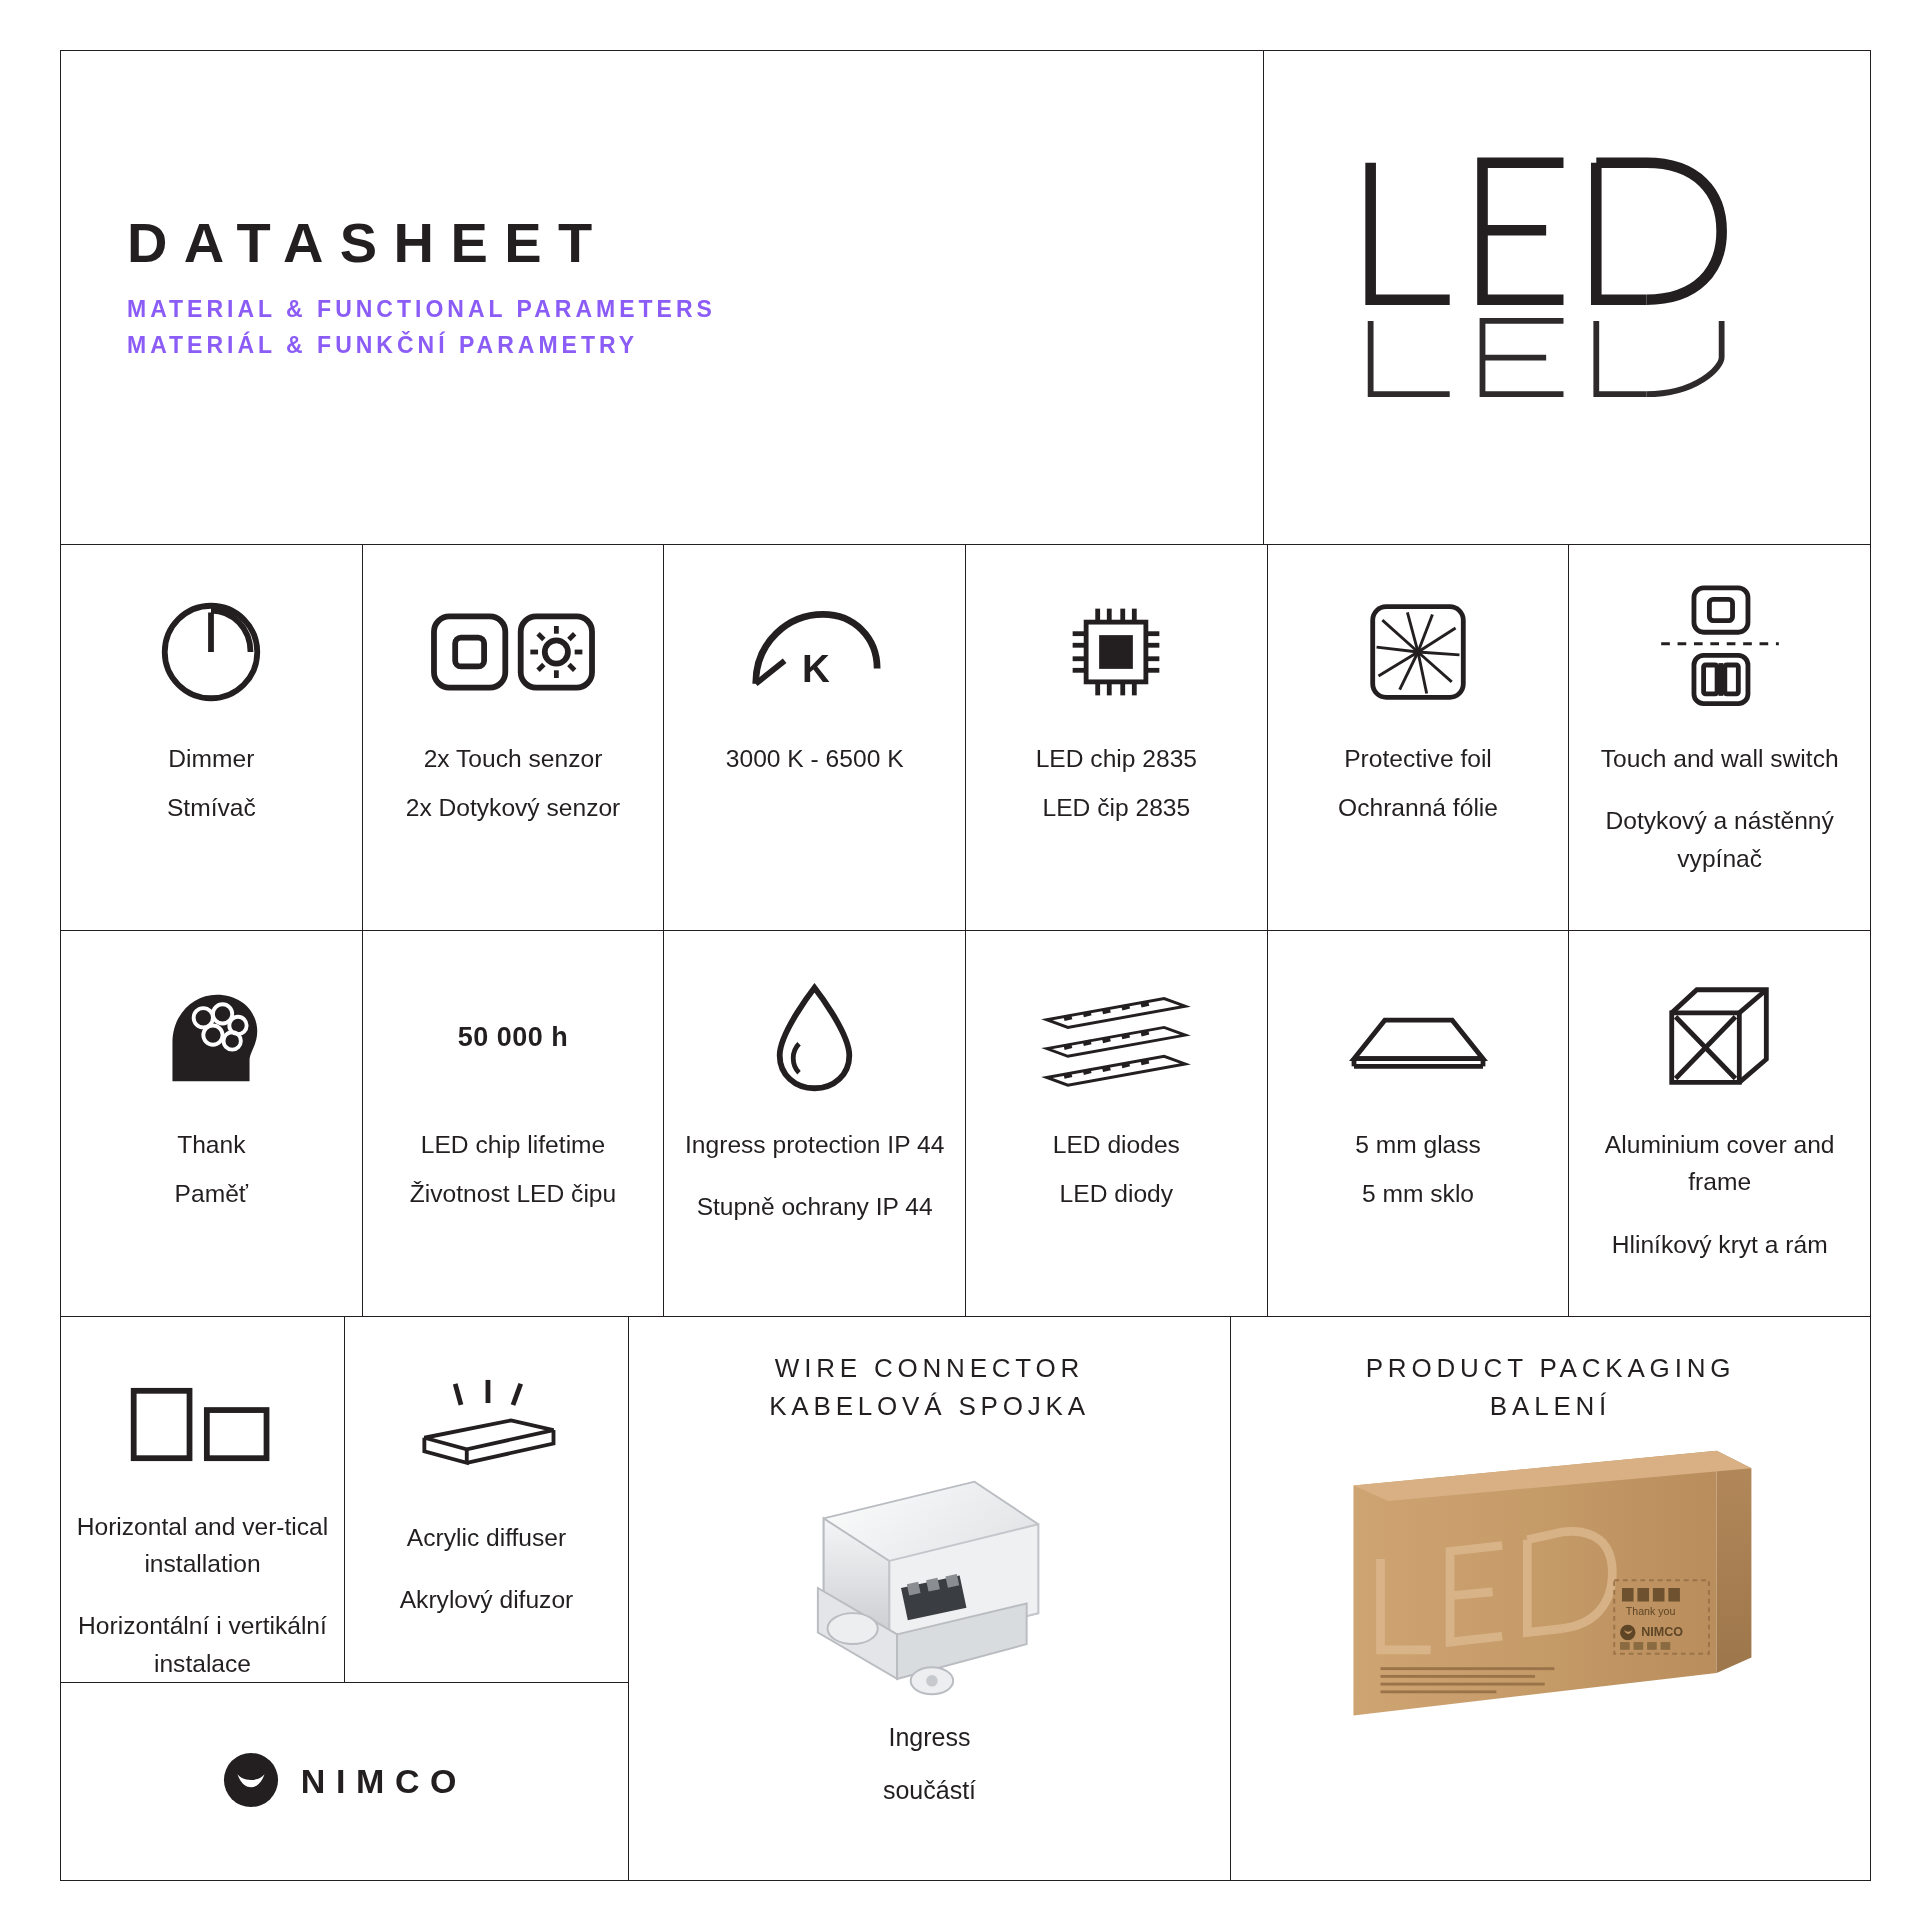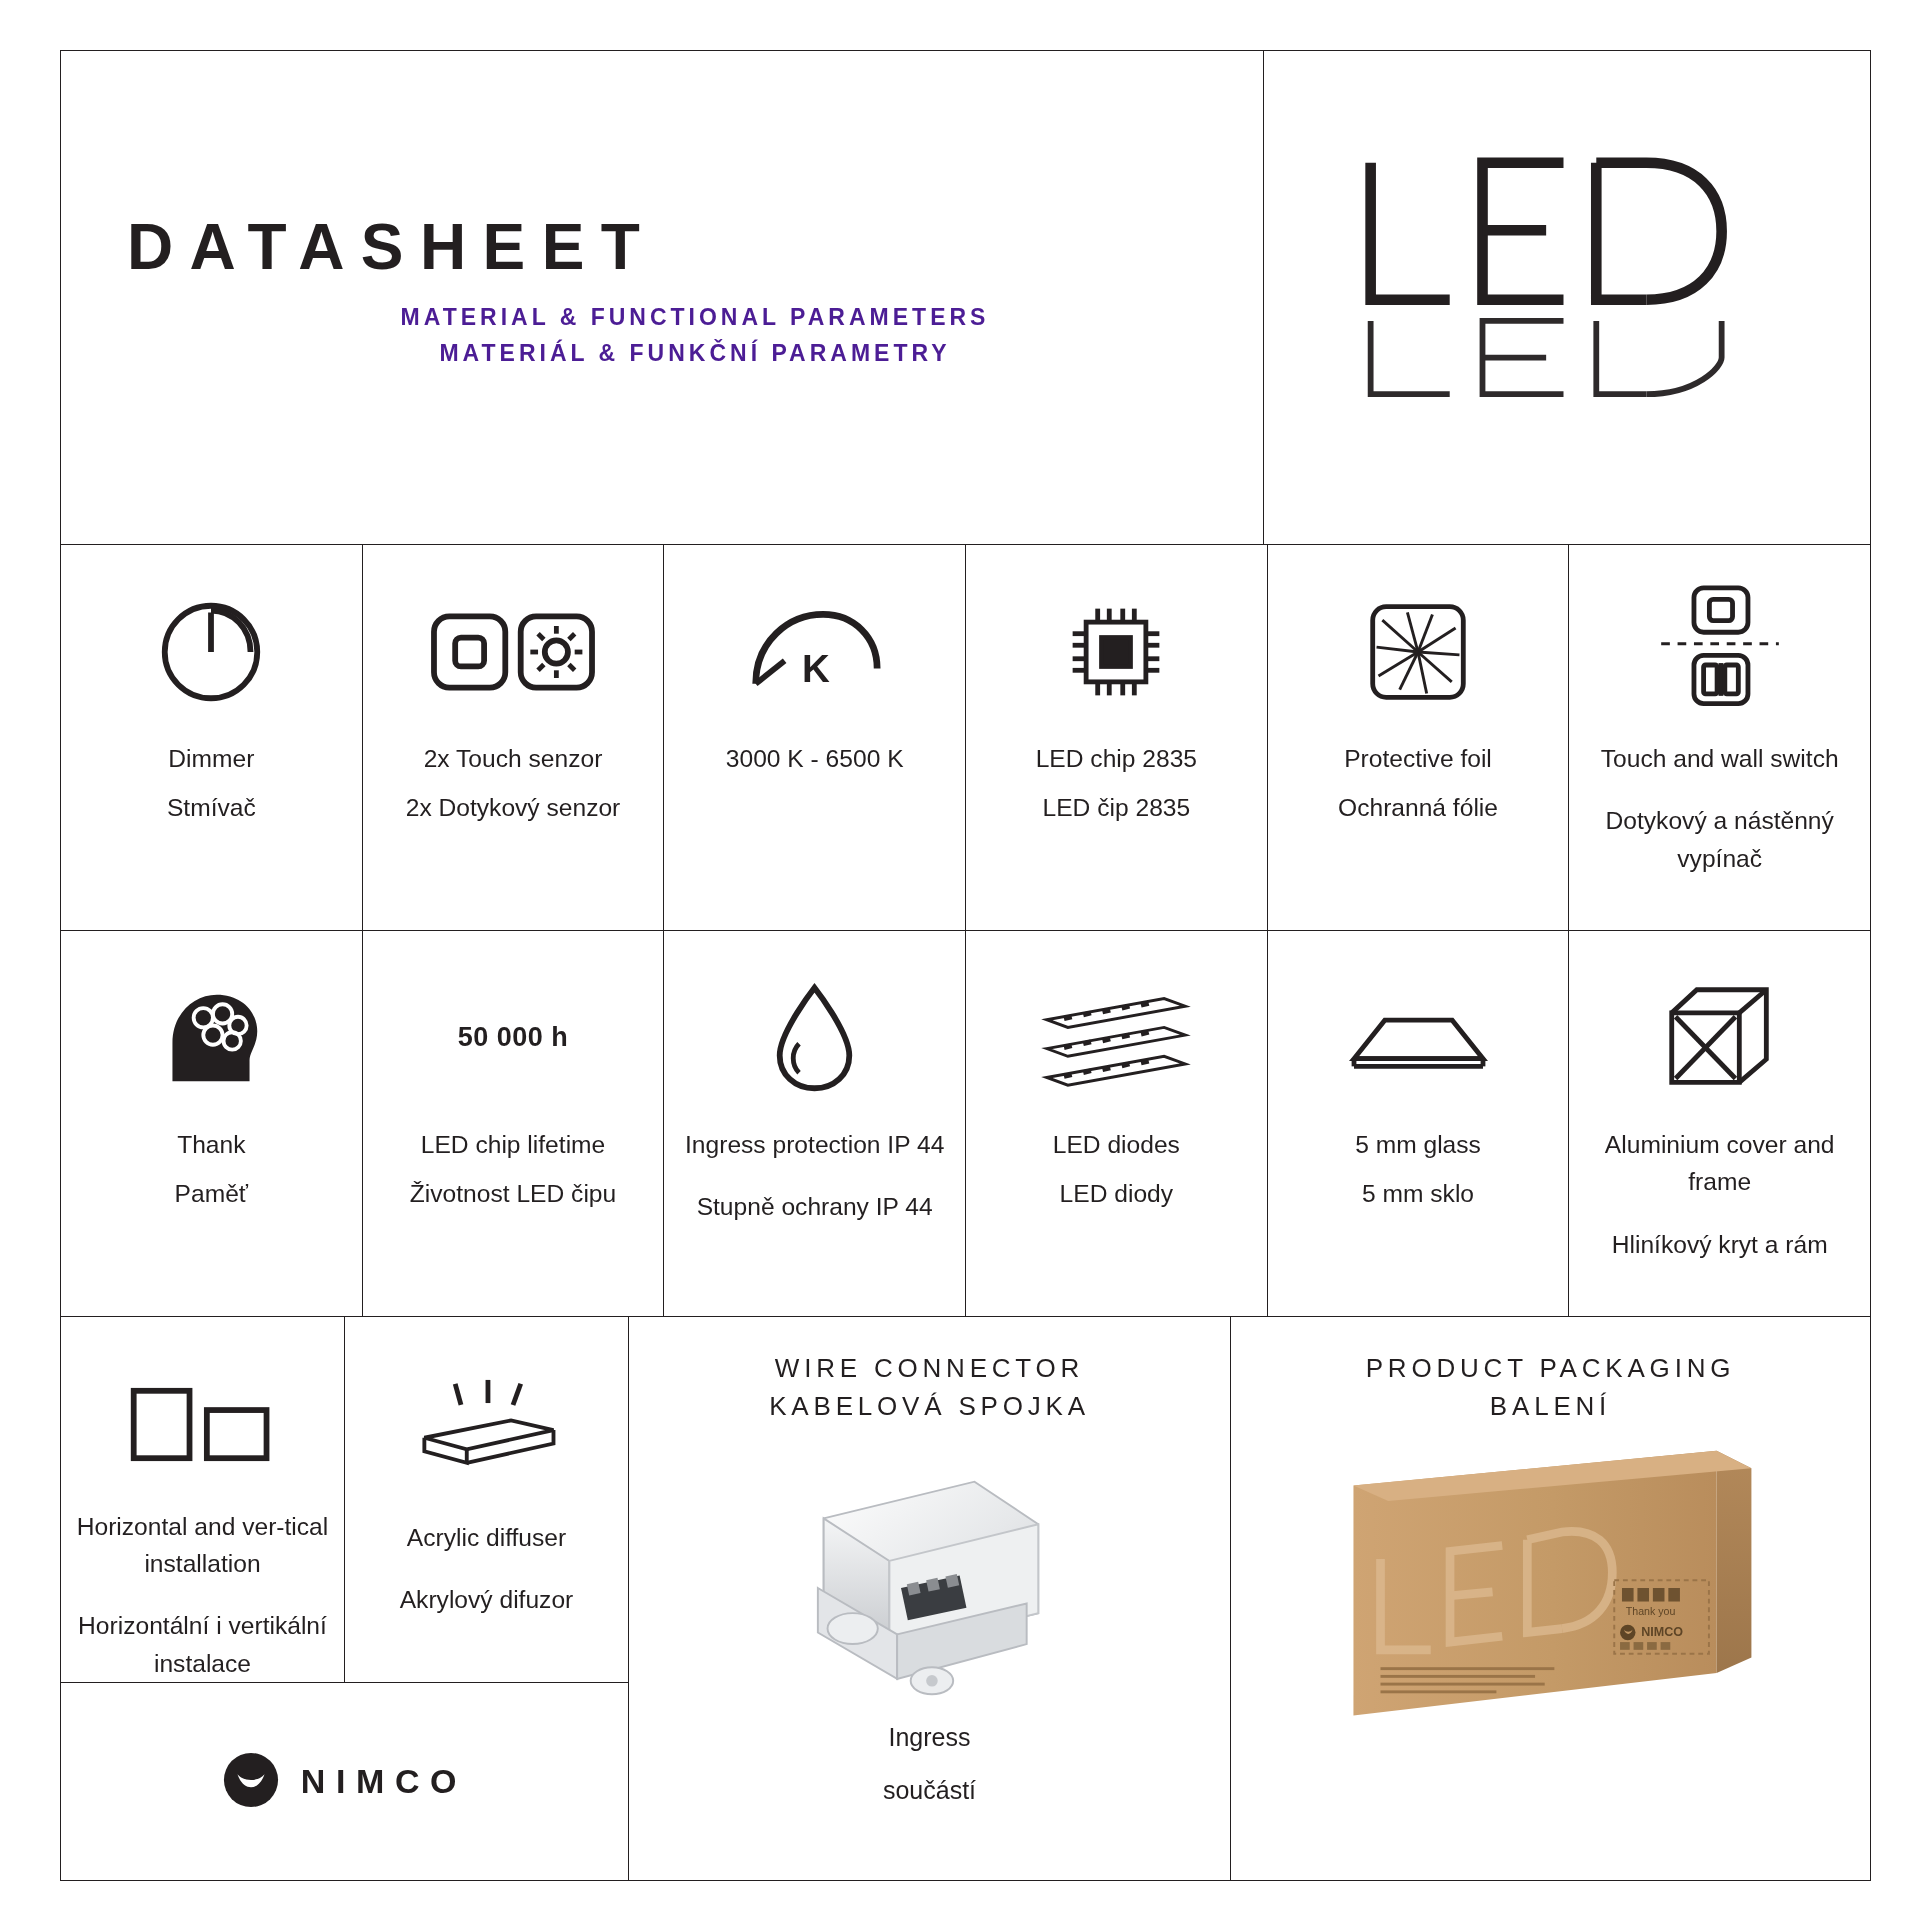--- a/index.html
+++ b/index.html
@@ -28,34 +28,33 @@
     display: flex;
     height: 494px;
     border-bottom: 1.9px solid #231f20;
   }
   .header-left {
     flex: 0 0 1203px;
     border-right: 1.9px solid #231f20;
     padding: 164px 0 0 66px;
   }
   .title {
-    font-size: 64px;
+    font-size: 56px;
     font-weight: bold;
     letter-spacing: 16.4px;
     line-height: 1;
     color: #231f20;
   }
   .subtitle {
     margin-top: 21px;
     font-size: 23px;
     font-weight: bold;
     letter-spacing: 4px;
     line-height: 1.55;
-    color: #4c1d95;
-    text-align: center;
+    color: #8b5cf6;
   }
   .header-right {
     flex: 1 1 auto;
     position: relative;
   }
   .logo-wrap {
     position: absolute;
     left: 93px; top: 106px;
     width: 386px; height: 270px;
   }

